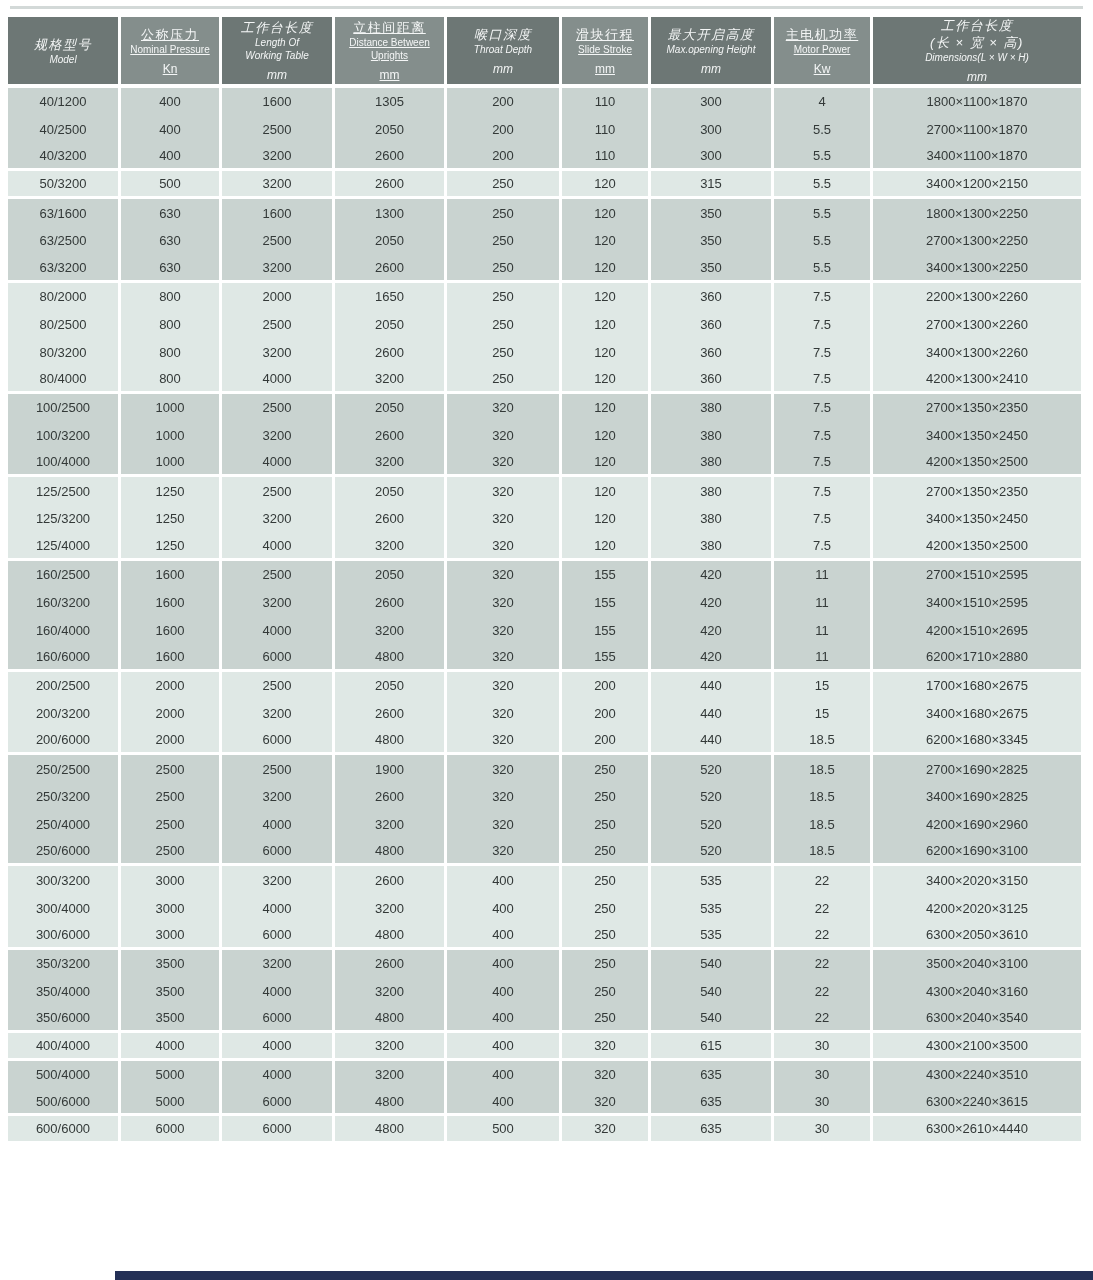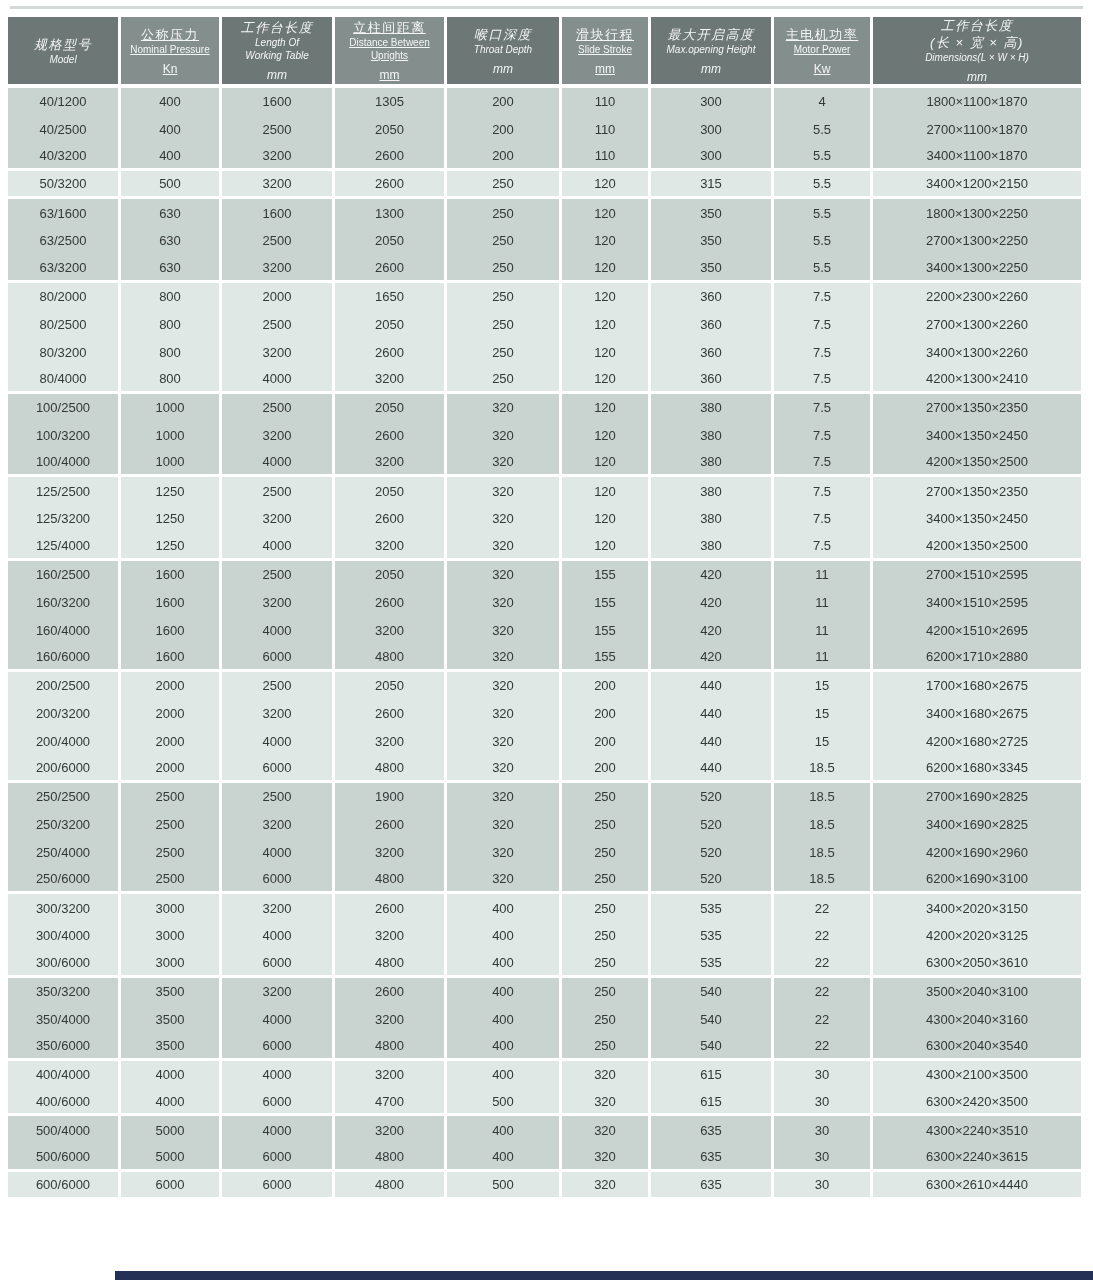--- a/index.html
+++ b/index.html
@@ -192,21 +192,21 @@
     <tbody class="light">
       <tr>
         <td>80/2000</td>
         <td>800</td>
         <td>2000</td>
         <td>1650</td>
         <td>250</td>
         <td>120</td>
         <td>360</td>
         <td>7.5</td>
-        <td>2200×2300×2260</td>
+        <td>2200×1300×2260</td>
       </tr>
       <tr>
         <td>80/2500</td>
         <td>800</td>
         <td>2500</td>
         <td>2050</td>
         <td>250</td>
         <td>120</td>
         <td>360</td>
         <td>7.5</td>
@@ -368,31 +368,20 @@
         <td>2000</td>
         <td>3200</td>
         <td>2600</td>
         <td>320</td>
         <td>200</td>
         <td>440</td>
         <td>15</td>
         <td>3400×1680×2675</td>
       </tr>
       <tr>
-        <td>200/4000</td>
-        <td>2000</td>
-        <td>4000</td>
-        <td>3200</td>
-        <td>320</td>
-        <td>200</td>
-        <td>440</td>
-        <td>15</td>
-        <td>4200×1680×2725</td>
-      </tr>
-      <tr>
         <td>200/6000</td>
         <td>2000</td>
         <td>6000</td>
         <td>4800</td>
         <td>320</td>
         <td>200</td>
         <td>440</td>
         <td>18.5</td>
         <td>6200×1680×3345</td>
       </tr>
@@ -518,31 +507,20 @@
         <td>400/4000</td>
         <td>4000</td>
         <td>4000</td>
         <td>3200</td>
         <td>400</td>
         <td>320</td>
         <td>615</td>
         <td>30</td>
         <td>4300×2100×3500</td>
       </tr>
-      <tr>
-        <td>400/6000</td>
-        <td>4000</td>
-        <td>6000</td>
-        <td>4700</td>
-        <td>500</td>
-        <td>320</td>
-        <td>615</td>
-        <td>30</td>
-        <td>6300×2420×3500</td>
-      </tr>
     </tbody>
     <tbody class="dark">
       <tr>
         <td>500/4000</td>
         <td>5000</td>
         <td>4000</td>
         <td>3200</td>
         <td>400</td>
         <td>320</td>
         <td>635</td>

